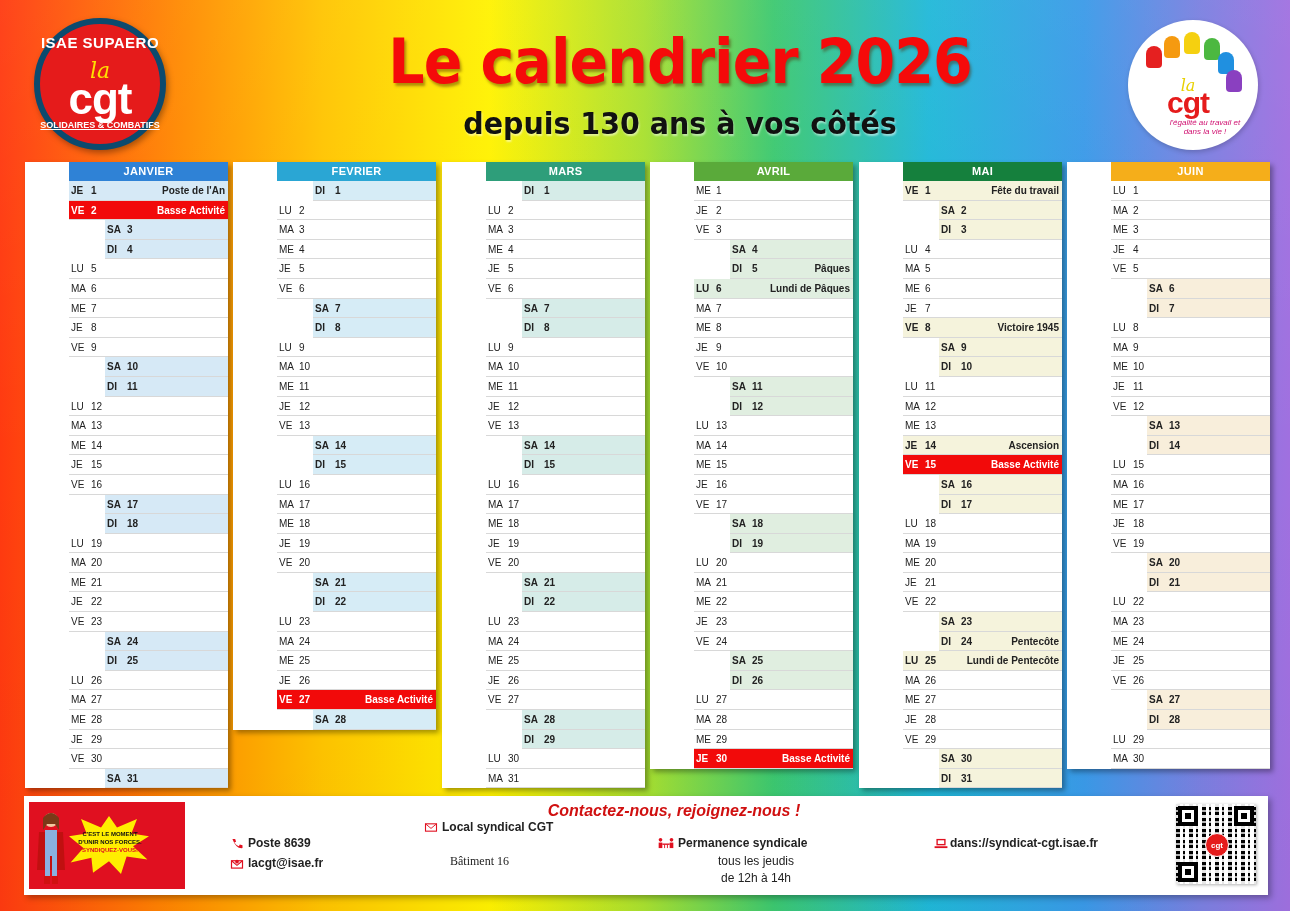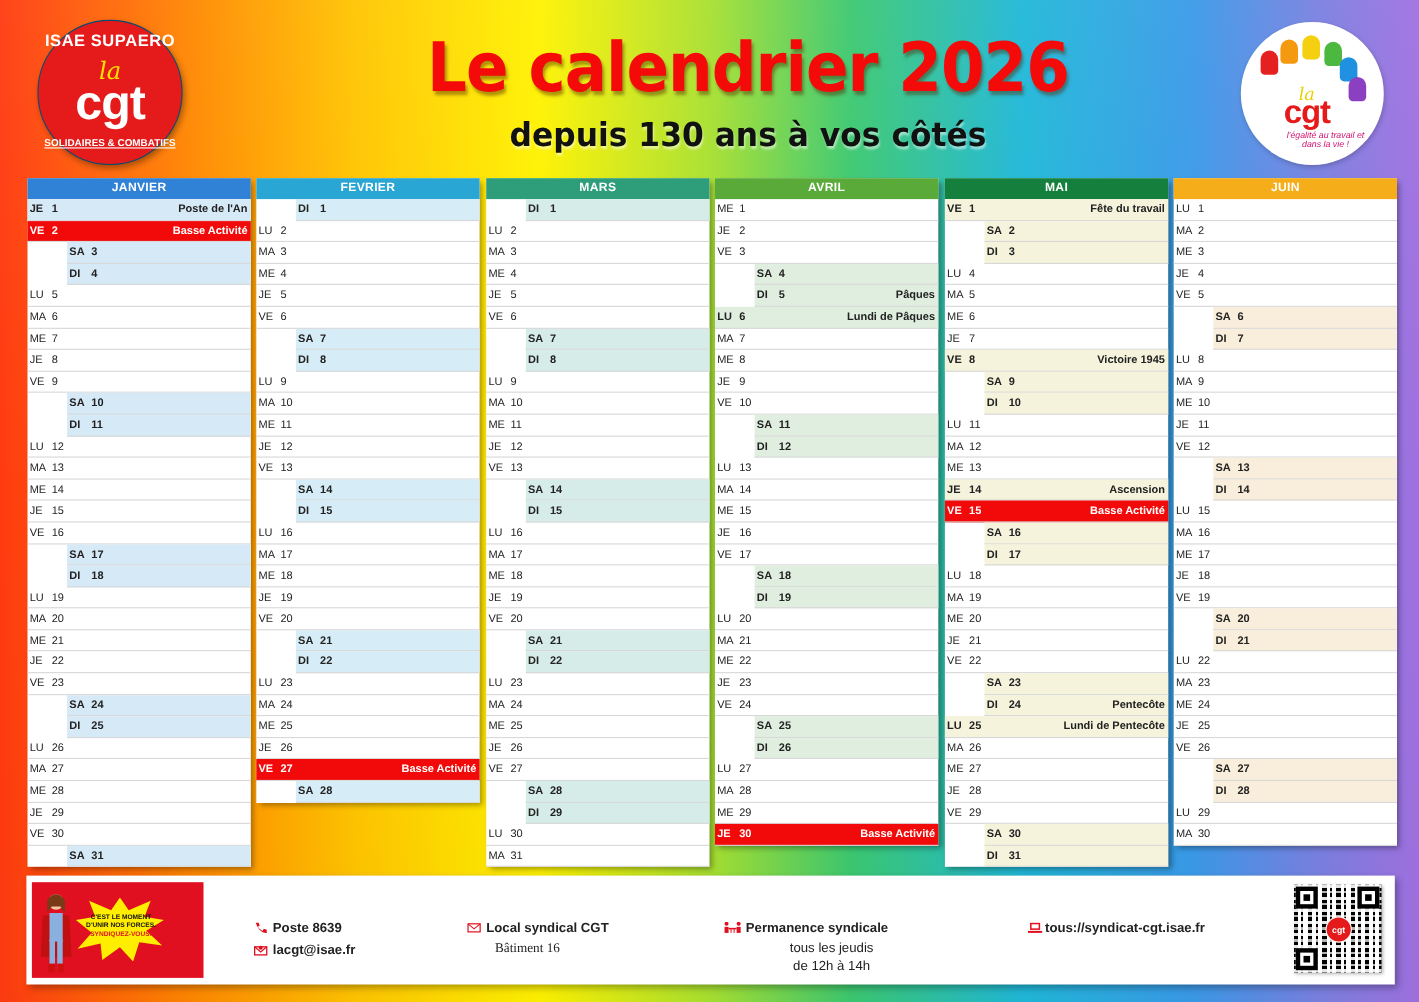--- a/index.html
+++ b/index.html
@@ -9,21 +9,21 @@
     font-family: "Liberation Sans", sans-serif;
     background: linear-gradient(90deg, #ff3a10 0%, #ff8a00 14%, #ffc400 25%, #fff200 38%, #a8e030 50%, #3cc870 60%, #20b8d8 72%, #3a9ae8 84%, #7a80e0 93%, #a070e0 100%);
   }
   body::before {
     content: ""; position: absolute; left: 0; top: 0; right: 0; bottom: 0;
     background: linear-gradient(180deg, rgba(255,255,255,0.05) 0%, rgba(255,255,255,0) 50%, rgba(0,0,0,0.02) 100%);
     pointer-events: none;
   }
   .logo-left {
     position: absolute; left: 34px; top: 18px; width: 132px; height: 132px;
-    border-radius: 50%; background: #e51b1b; border: 1px solid #0c4a6e;
+    border-radius: 50%; background: #e51b1b; border: 6px solid #0c4a6e;
     box-shadow: 2px 3px 6px rgba(0,0,0,0.35);
     color: #fff; text-align: center;
   }
   .logo-left .arc-top { position: absolute; top: 10px; left: 0; right: 0; font-weight: bold; font-size: 15px; letter-spacing: 0.5px; }
   .logo-left .la { position: absolute; top: 34px; left: 0; right: 0; font-family: "DejaVu Serif", serif; font-style: italic; color: #ffe000; font-size: 22px; }
   .logo-left .cgt { position: absolute; top: 50px; left: 0; right: 0; font-weight: bold; font-size: 44px; letter-spacing: -1px; }
   .logo-left .arc-bottom { position: absolute; bottom: 14px; left: 0; right: 0; font-weight: bold; font-size: 9px; text-decoration: underline; }
 
   .logo-right {
     position: absolute; left: 1128px; top: 20px; width: 130px; height: 130px;
@@ -45,21 +45,21 @@
   }
   .subtitle {
     position: absolute; left: 330px; top: 104px; width: 700px; text-align: center;
     font-family: "DejaVu Sans", sans-serif; font-weight: bold; font-size: 30px;
     color: #111; line-height: 40px; transform: scaleX(0.95);
     text-shadow: 1px 2px 2px rgba(255,255,255,0.5);
   }
 
   .month {
     position: absolute; top: 162px; width: 203px;
-    background: #fff; box-shadow: 3px 3px 5px rgba(0,0,0,0.35);
+    background: #fff; box-shadow: 3px 3px 5px rgba(0,0,0,0.35); padding-left: 44px;
   }
   .month-header {
     height: 19px; line-height: 19px; text-align: center; color: #fff;
     font-weight: bold; font-size: 11px; letter-spacing: 0.3px;
   }
   .day {
     height: 19.6px; line-height: 19px; font-size: 10px; color: #222;
     border-bottom: 1px solid #d8d8d8; display: flex; padding: 0 2px;
     white-space: nowrap;
   }
@@ -1082,36 +1082,37 @@
       <rect x="15" y="66" width="6" height="8" fill="#d01010"></rect>
     </svg>
     <div class="burst"></div>
     <div class="txt">
       <div>C'EST LE MOMENT</div>
       <div>D'UNIR NOS FORCES.</div>
       <div class="r">SYNDIQUEZ-VOUS!</div>
     </div>
   </div>
 
+  <div class="contact-title">Contactez-nous, rejoignez-nous !</div>
 
   <div class="fline b" style="left:206px;top:40px;">
     <svg class="ficon" viewBox="0 0 14 12">
         <path d="M2 1 L5 1 L6 4 L4 5 Q6 8 9 9 L10 7 L13 8 L13 11 Q6 12 2 1Z" fill="#e01020"></path>
       </svg><span>Poste 8639</span>
   </div>
 
   <div class="fline b" style="left:206px;top:60px;">
     <svg class="ficon" viewBox="0 0 14 12">
         <rect x="1" y="3" width="12" height="8" fill="#fff" stroke="#e01020" stroke-width="1.3"></rect>
         <path d="M1 3 L7 8 L13 3" fill="none" stroke="#e01020" stroke-width="1.2"></path>
         <circle cx="7" cy="4" r="2" fill="#e01020"></circle>
       </svg><span>lacgt@isae.fr</span>
   </div>
 
-  <div class="fline b" style="left:400px;top:40px;">
+  <div class="fline b" style="left:400px;top:24px;">
     <svg class="ficon" viewBox="0 0 14 12">
         <rect x="1" y="2" width="12" height="8" fill="#fff" stroke="#e01020" stroke-width="1.2"></rect>
         <path d="M1 2 L7 7 L13 2" fill="none" stroke="#e01020" stroke-width="1"></path>
       </svg><span>Local syndical CGT</span>
   </div>
   <div class="fline" style="left:426px;top:58px;font-family:Liberation Serif, serif;">Bâtiment 16</div>
 
   <div class="fline b" style="left:632px;top:40px;">
     <svg class="ficon" style="width:20px;margin-right:2px;" viewBox="0 0 20 12">
         <circle cx="4" cy="2" r="2" fill="#e01020"></circle>
@@ -1124,21 +1125,21 @@
       </svg><span>Permanence syndicale</span>
   </div>
   <div class="fline" style="left:632px;top:58px;width:200px;text-align:center;">tous les jeudis</div>
   <div class="fline" style="left:632px;top:75px;width:200px;text-align:center;">de 12h à 14h</div>
 
   <div class="fline b" style="left:910px;top:40px;">
     <svg class="ficon" style="margin-right:2px;" viewBox="0 0 14 12">
         <rect x="2" y="1" width="10" height="7" fill="#e01020"></rect>
         <rect x="3.5" y="2.5" width="7" height="4" fill="#fff"></rect>
         <rect x="0" y="9" width="14" height="2" fill="#e01020"></rect>
-      </svg><span>tous://syndicat-cgt.isae.fr</span>
+      </svg><span>dans://syndicat-cgt.isae.fr</span>
   </div>
 
   <div class="qr">
     <div class="mask"></div>
     <div class="finder" style="left:2px;top:2px;"></div>
     <div class="finder" style="right:2px;top:2px;"></div>
     <div class="finder" style="left:2px;bottom:2px;"></div>
     <div class="badge">cgt</div>
   </div>
 </div>

